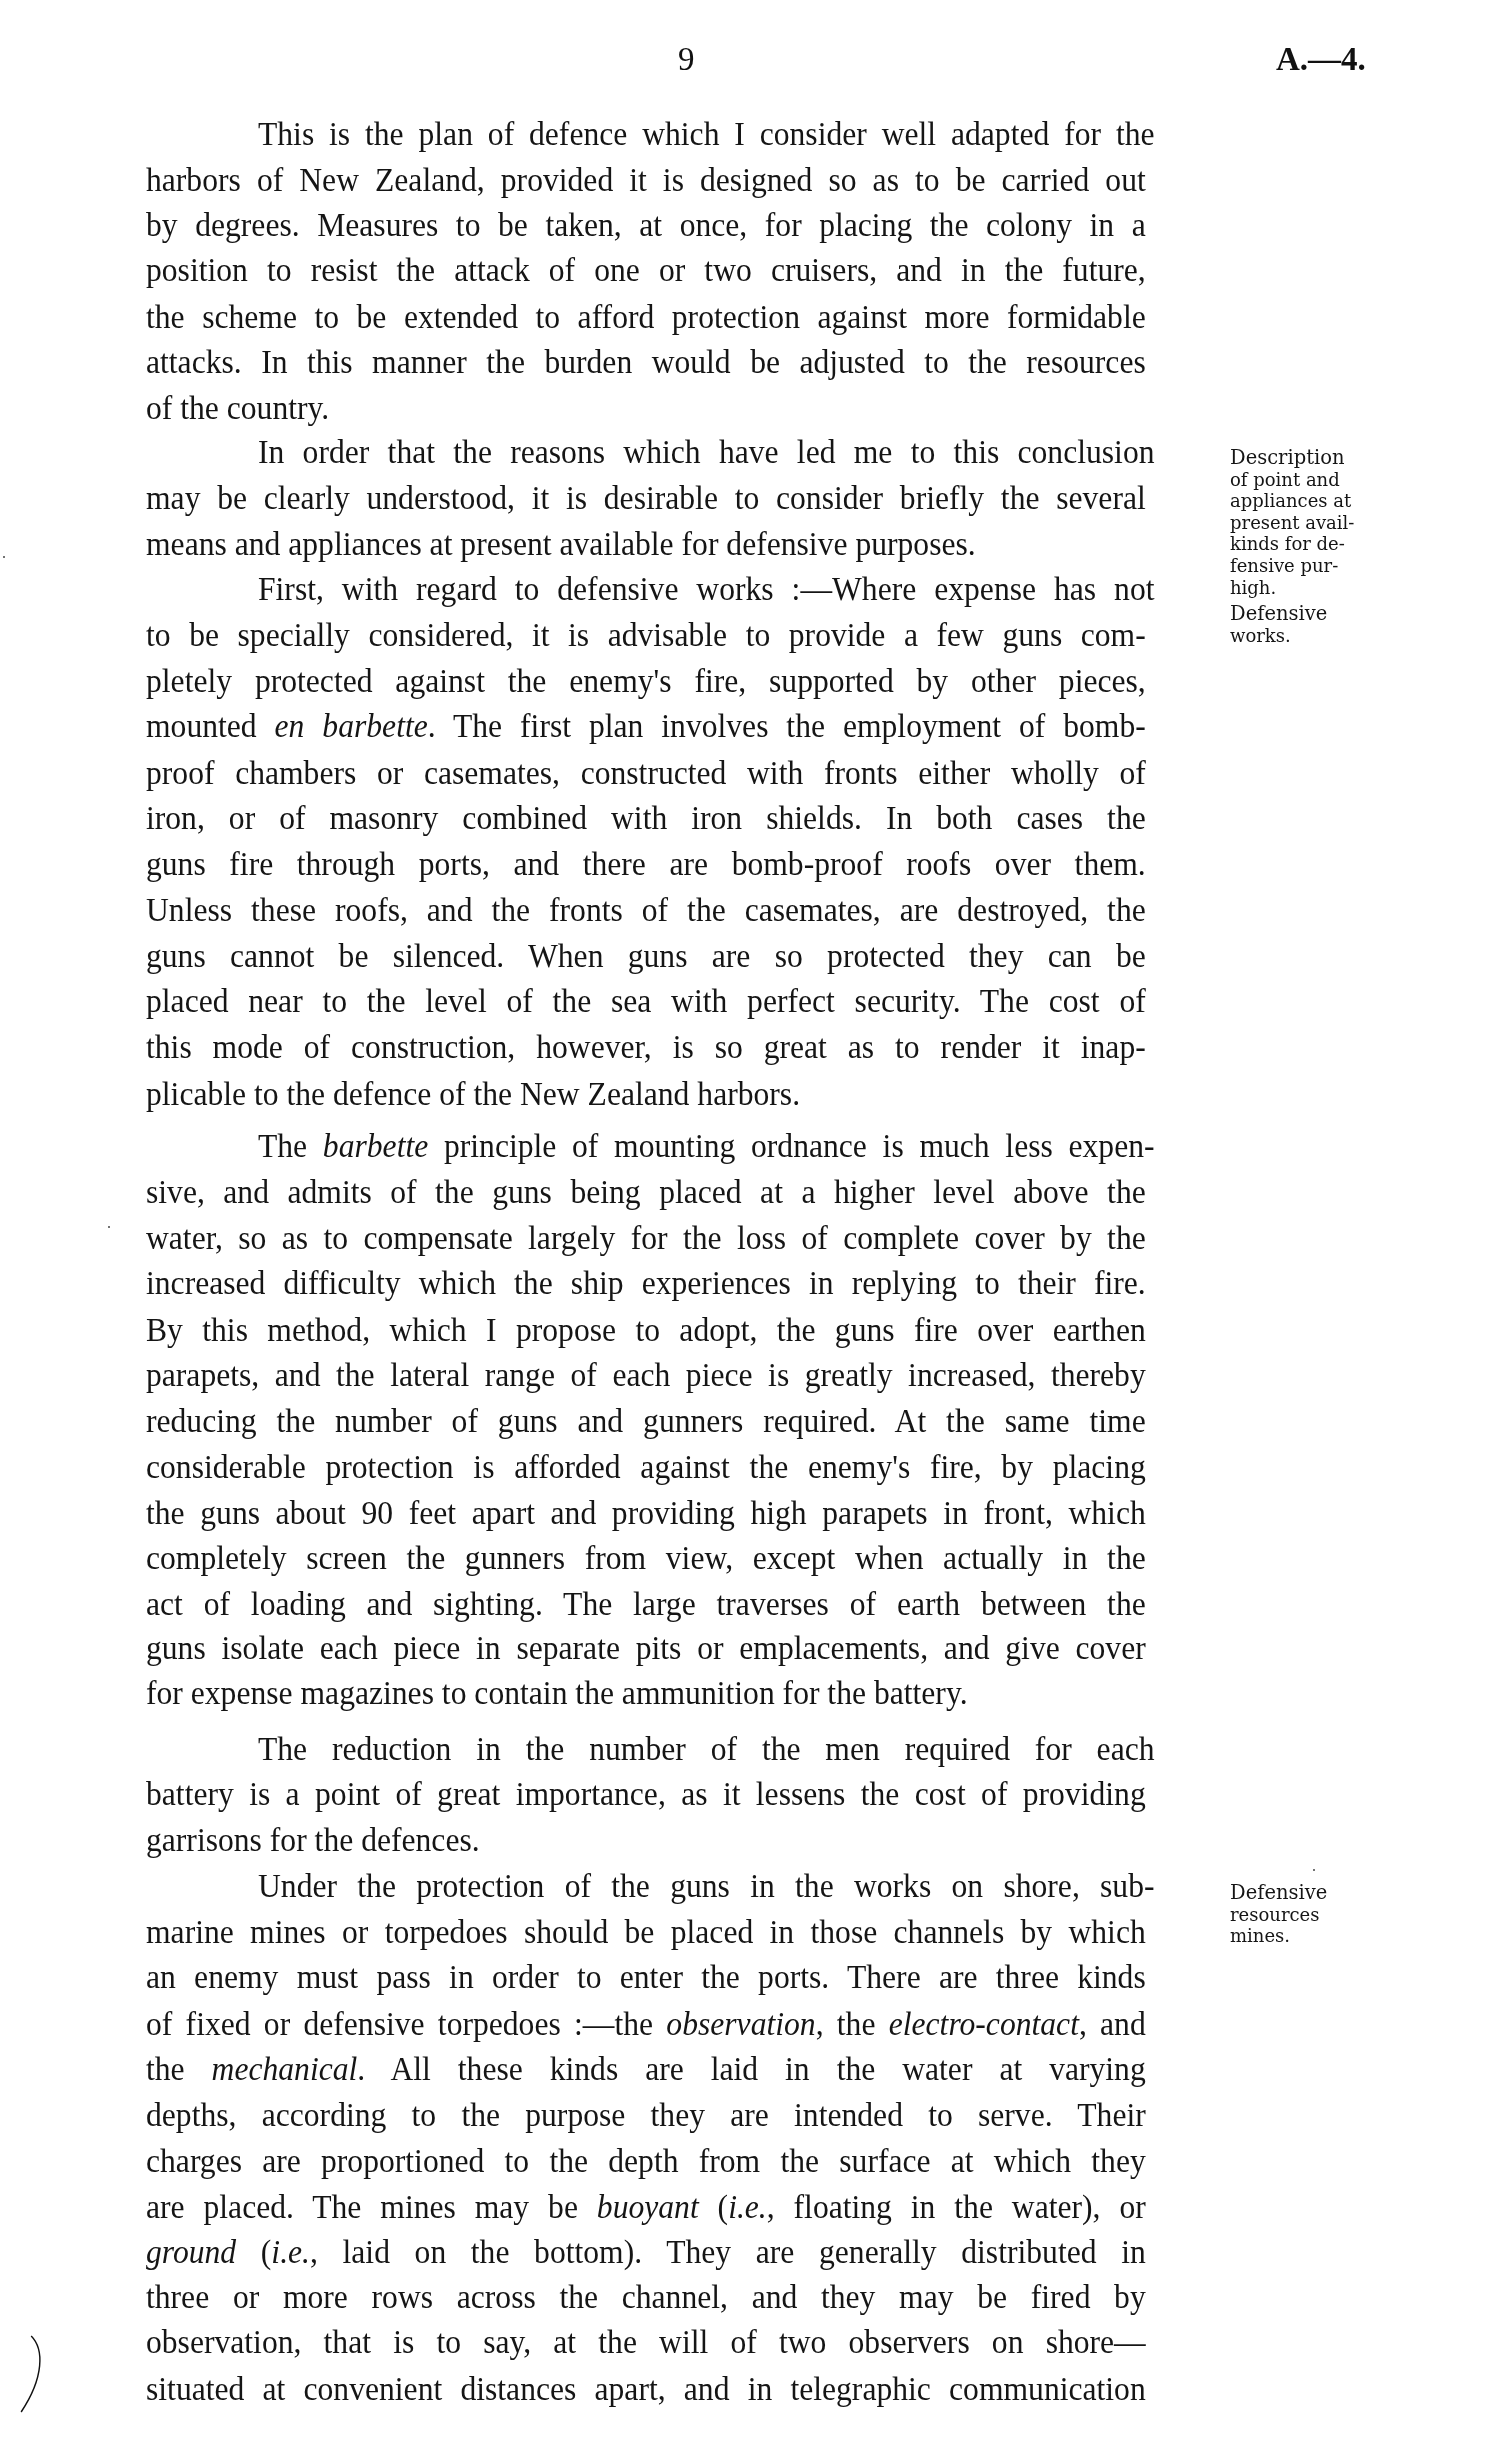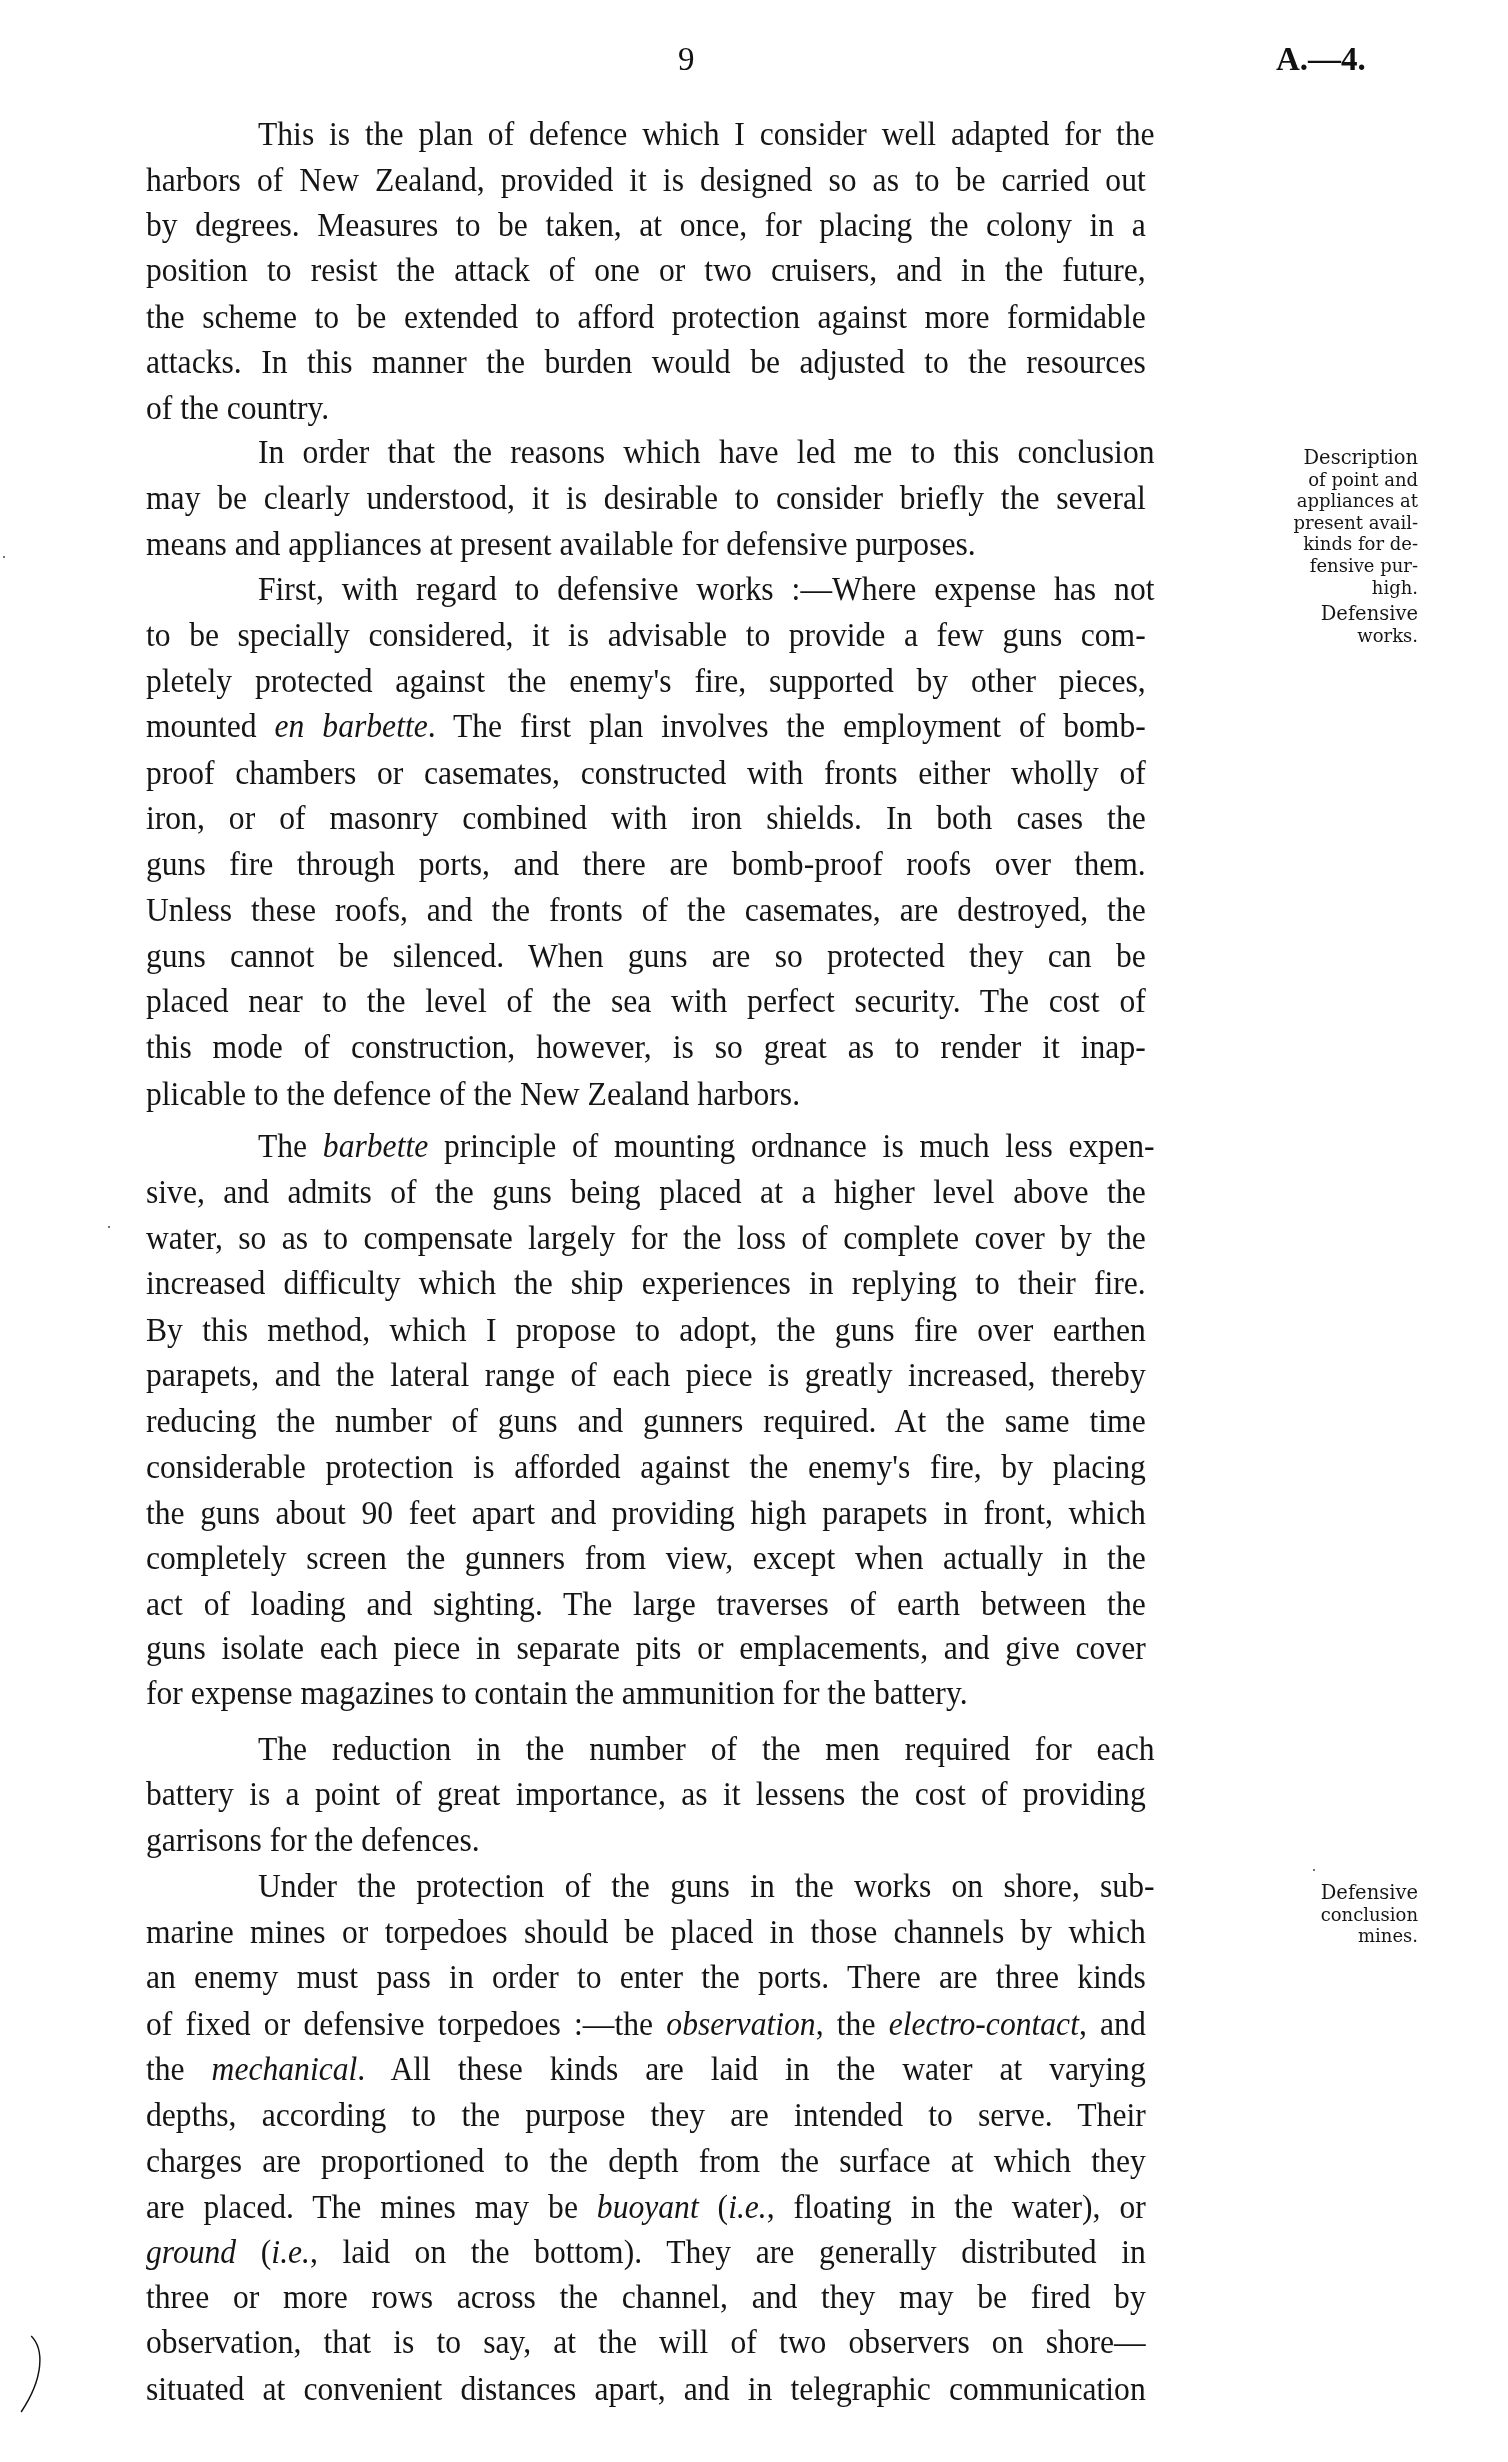--- a/index.html
+++ b/index.html
@@ -14,21 +14,21 @@
     font-size: 34px; line-height: 45px; white-space: nowrap;
     text-align: justify; text-align-last: justify; color: #151515;
     transform: scaleX(0.93); transform-origin: left center;
   }
   .line.last { text-align-last: left; }
   .line.indent { left: 258px; width: 964px; }
   .line i { font-style: italic; }
   .mnote {
     position: absolute; left: 1230px; width: 188px;
     font-family: "DejaVu Serif", "Liberation Serif", serif;
-    font-size: 18px; line-height: 21.6px; color: #151515; white-space: nowrap; text-align: right;
+    font-size: 18px; line-height: 21.6px; color: #151515; white-space: nowrap;
   }
   .mnote .first { font-size: 19.5px; }
   .mark { position: absolute; }
   .dot { position: absolute; width: 2.2px; height: 2.2px; background: #444; border-radius: 50%; }
 </style>
 </head>
 <body>
 
 <div class="page">
 
@@ -96,21 +96,21 @@
         <div>kinds for de-</div>
         <div>fensive pur-</div>
         <div>high.</div>
       </div>
       <div class="mnote" style="top: 603px;">
         <div class="first">Defensive</div>
         <div>works.</div>
       </div>
       <div class="mnote" style="top: 1882px;">
         <div class="first">Defensive</div>
-        <div>conclusion</div>
+        <div>resources</div>
         <div>mines.</div>
       </div>
     </div>
 
   <svg class="mark" style="left:14.4px;top:2327px" width="43" height="94" viewBox="0 0 60 130">
     <path d="M24 12 C 42 30, 42 70, 10 118" stroke="#111" stroke-width="2" fill="none"></path>
   </svg>
   <div class="dot" style="left:2.9px;top:556px"></div>
   <div class="dot" style="left:108px;top:1226px"></div>
   <div class="dot" style="left:1313px;top:1869px"></div>

